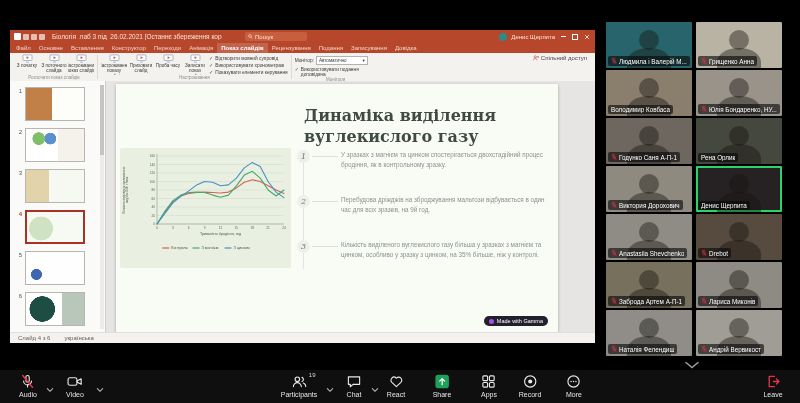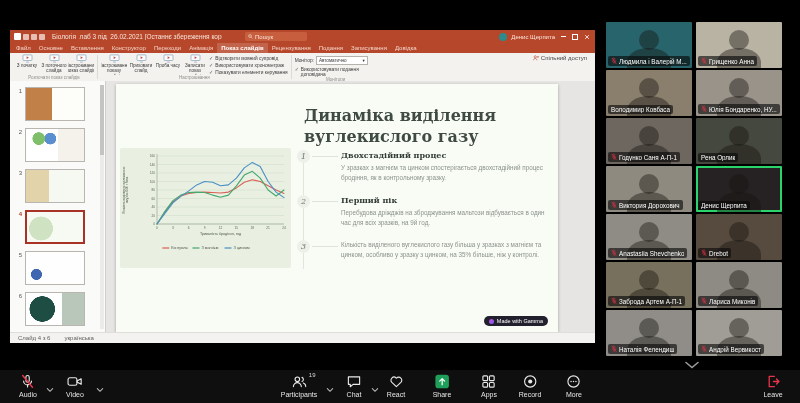--- a/index.html
+++ b/index.html
@@ -362,27 +362,25 @@
                 <line x1="104.55" x2="111.55" y1="100" y2="100" stroke="#4a90c4" stroke-width="1.2"></line>
                 <text x="113.55" y="101.4" font-size="3.8" fill="#4a564a">З цинком</text>
               </svg>
           </div>
           <h1 class="stitle">Динаміка виділення вуглекислого газу</h1>
           <div class="points" id="points">
             <div class="vline"></div>
           <div class="pt">
                 <div class="ptc">1</div>
                 <div class="ptl"></div>
-                <div class="pth">Двохстадійний процес</div>
                 <div class="ptb">У зразках з магнієм та цинком спостерігається двохстадійний процес бродіння, як в контрольному зразку.</div>
               </div>
               <div class="pt">
                 <div class="ptc">2</div>
                 <div class="ptl"></div>
-                <div class="pth">Перший пік</div>
                 <div class="ptb">Перебудова дріжджів на зброджування мальтози відбувається в один час для всіх зразків, на 9й год.</div>
               </div>
               <div class="pt">
                 <div class="ptc">3</div>
                 <div class="ptl"></div>
                 <div class="ptb">Кількість виділеного вуглекислого газу більша у зразках з магнієм та цинком, особливо у зразку з цинком, на 35% більше, ніж у контролі.</div>
               </div>
             </div>
           <div class="badge">
             <span class="bdot"></span>

